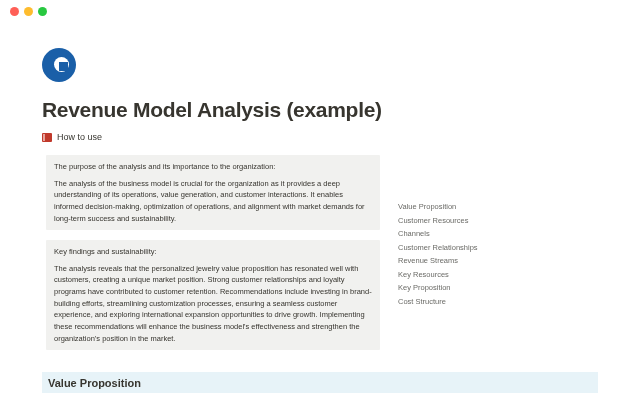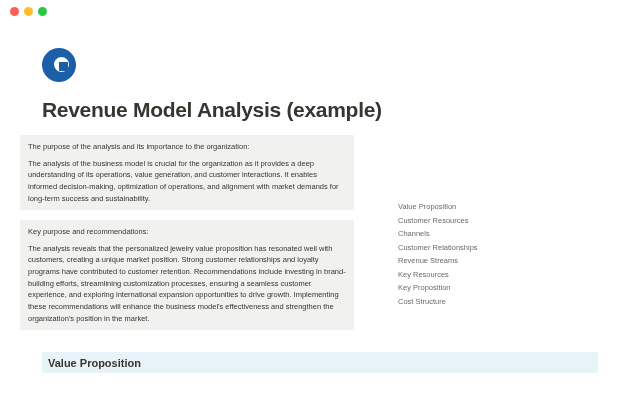--- a/index.html
+++ b/index.html
@@ -101,21 +101,21 @@
     left: 1px;
     top: 1px;
     width: 2px;
     height: 7px;
     background: #e8a49c;
   }
   #howto-label { text-decoration: none; }
 
   
   .callout {
-    margin-left: 20px;
+    margin-left: 46px;
     width: 334px;
     box-sizing: border-box;
     background: #f1f1ef;
     border-radius: 1px;
     padding: 6px 8px;
     font-size: 7.5px;
     line-height: 1.55;
     color: #37352f;
   }
   .callout.first { margin-top: 13px; }
@@ -164,28 +164,32 @@
 </div>
 
 <div id="page">
 
   <div id="logo-wrap">
     <div class="logo-circle"></div>
   </div>
 
   <h1 id="doc-title">Revenue Model Analysis (example)</h1>
 
+  <div id="howto-row">
+    <span class="howto-icon"></span>
+    <span id="howto-label">How to use</span>
+  </div>
 
   <div class="callout first">
     <p>The purpose of the analysis and its importance to the organization:</p>
     <p>The analysis of the business model is crucial for the organization as it provides a deep understanding of its operations, value generation, and customer interactions. It enables informed decision-making, optimization of operations, and alignment with market demands for long-term success and sustainability.</p>
   </div>
 
   <div class="callout second">
-    <p>Key purpose and recommendations:</p>
+    <p>Key findings and sustainability:</p>
     <p>The analysis reveals that the personalized jewelry value proposition has resonated well with customers, creating a unique market position. Strong customer relationships and loyalty programs have contributed to customer retention. Recommendations include investing in brand-building efforts, streamlining customization processes, ensuring a seamless customer experience, and exploring international expansion opportunities to drive growth. Implementing these recommendations will enhance the business model's effectiveness and strengthen the organization's position in the market.</p>
   </div>
 
   <div id="outline">
     <div class="outline-item">Value Proposition</div>
     <div class="outline-item">Customer Resources</div>
     <div class="outline-item">Channels</div>
     <div class="outline-item">Customer Relationships</div>
     <div class="outline-item">Revenue Streams</div>
     <div class="outline-item">Key Resources</div>

